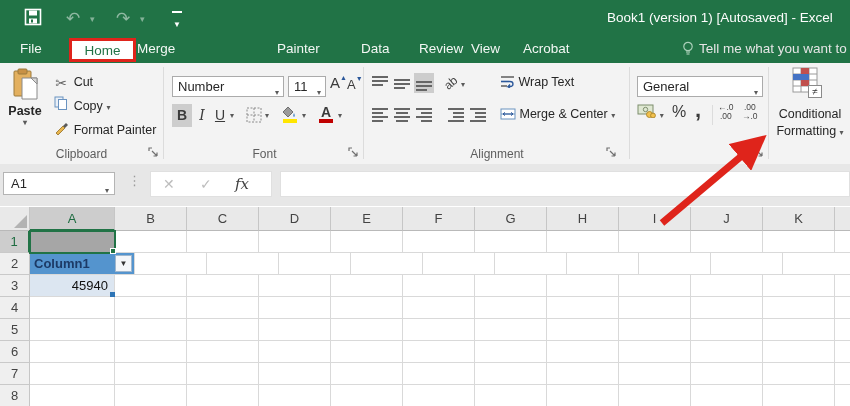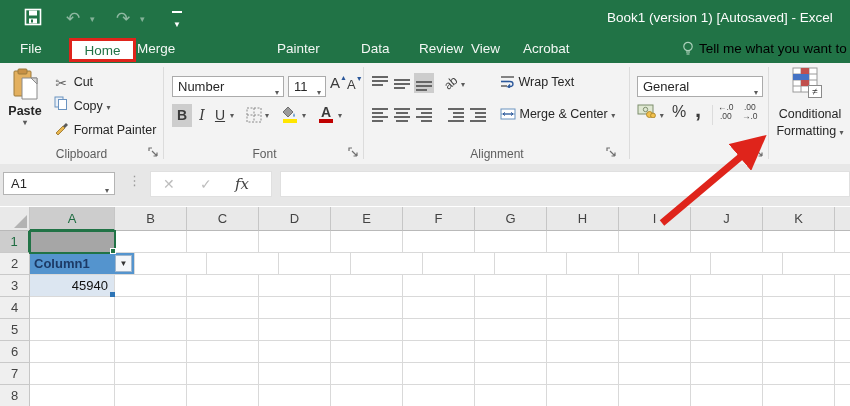--- a/index.html
+++ b/index.html
@@ -21,21 +21,21 @@
   .qat-custom .tri { color:#fff; font-size:8px; line-height:6px; }
   #window-title { position:absolute; left:607px; top:10px; color:#fdfdfd; font-size:13.5px; white-space:nowrap; }
   
   #tabrow { position:absolute; left:0; top:36px; width:850px; height:27px; background:#217346; }
   .tab { position:absolute; top:0; height:27px; line-height:26px; color:#f3f7f4; font-size:13.5px; white-space:nowrap; cursor:pointer; }
   .tab-home {
     position:absolute; left:69px; top:2px; width:67px; height:24px; line-height:19px;
     background:#fff; color:#217346; text-align:center; font-size:13.5px;
     border:3px solid #DF241B; cursor:pointer;
   }
-  .tellme { position:absolute; left:682px; top:0; height:27px; line-height:26px; color:#000000; font-size:13.5px; white-space:nowrap; }
+  .tellme { position:absolute; left:682px; top:0; height:27px; line-height:26px; color:#e5e5e5; font-size:13.5px; white-space:nowrap; }
   .tellme svg { vertical-align:-3px; margin-right:5px; }
   
   #ribbon { position:absolute; left:0; top:63px; width:850px; height:102px; background:#F3F3F3; border-bottom:1px solid #D2D2D2; }
   .grp-sep { position:absolute; top:4px; height:92px; width:1px; background:#DCDCDC; }
   .group { position:absolute; top:0; height:102px; }
   .grp-label { position:absolute; bottom:4px; left:0; right:0; text-align:center; color:#5d5d5d; font-size:12px; }
   .launcher { position:absolute; right:5px; bottom:5px; cursor:pointer; }
   .ribbon-txt { font-size:12.5px; color:#262626; }
   .dd { font-size:8px; color:#5a5a5a; }
   

